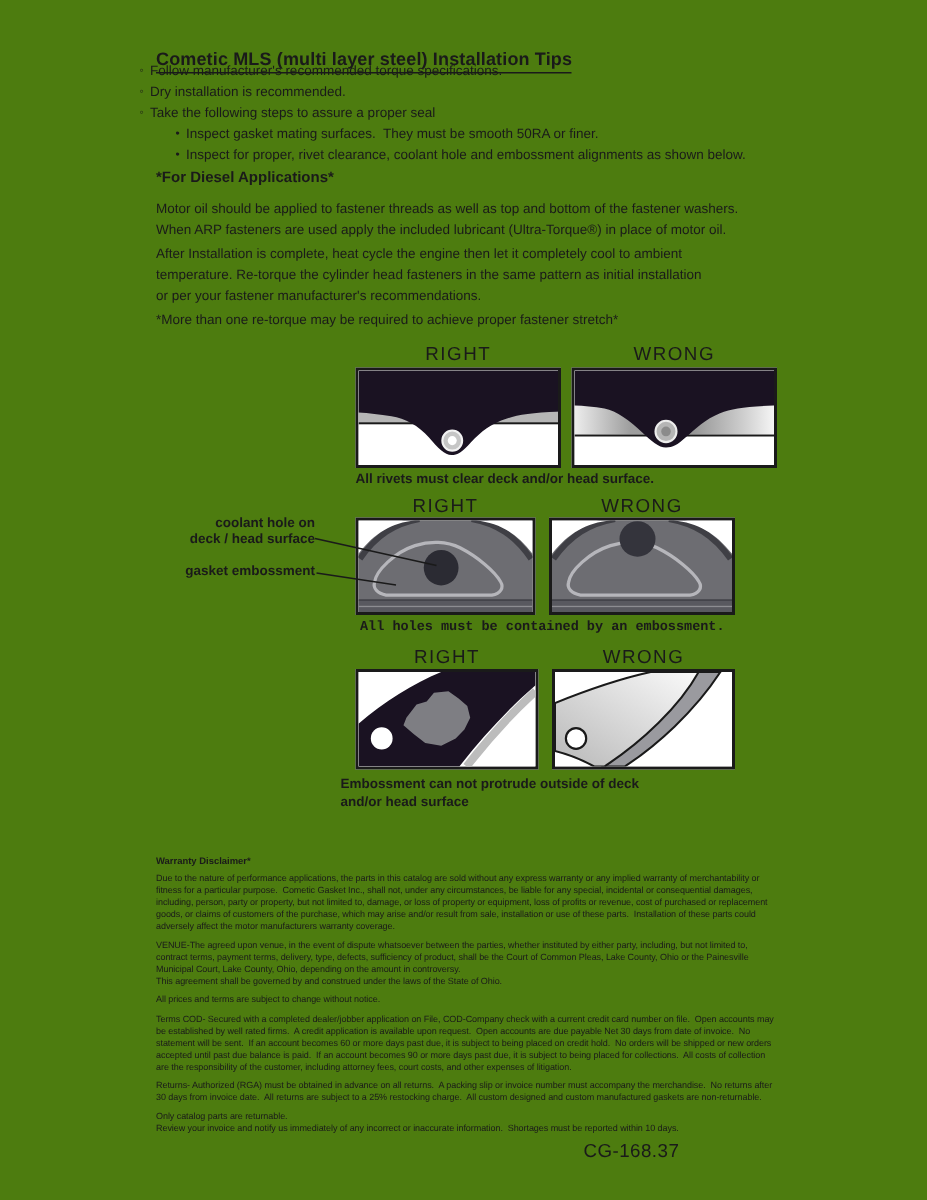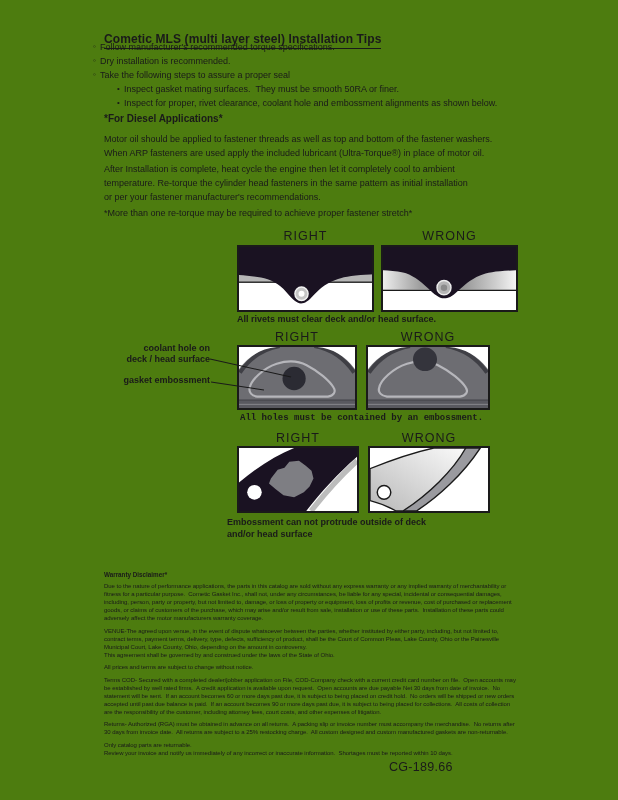--- a/index.html
+++ b/index.html
@@ -175,15 +175,15 @@
 be established by well rated firms.  A credit application is available upon request.  Open accounts are due payable Net 30 days from date of invoice.  No
 statement will be sent.  If an account becomes 60 or more days past due, it is subject to being placed on credit hold.  No orders will be shipped or new orders
 accepted until past due balance is paid.  If an account becomes 90 or more days past due, it is subject to being placed for collections.  All costs of collection
 are the responsibility of the customer, including attorney fees, court costs, and other expenses of litigation.</p>
     <p>Returns- Authorized (RGA) must be obtained in advance on all returns.  A packing slip or invoice number must accompany the merchandise.  No returns after
 30 days from invoice date.  All returns are subject to a 25% restocking charge.  All custom designed and custom manufactured gaskets are non-returnable.</p>
     <p>Only catalog parts are returnable.
 Review your invoice and notify us immediately of any incorrect or inaccurate information.  Shortages must be reported within 10 days.</p>
   </div>
 
-  <div class="abs doc-num">CG-189.66</div>
+  <div class="abs doc-num">CG-168.37</div>
 
 </div>
 
 </body></html>

